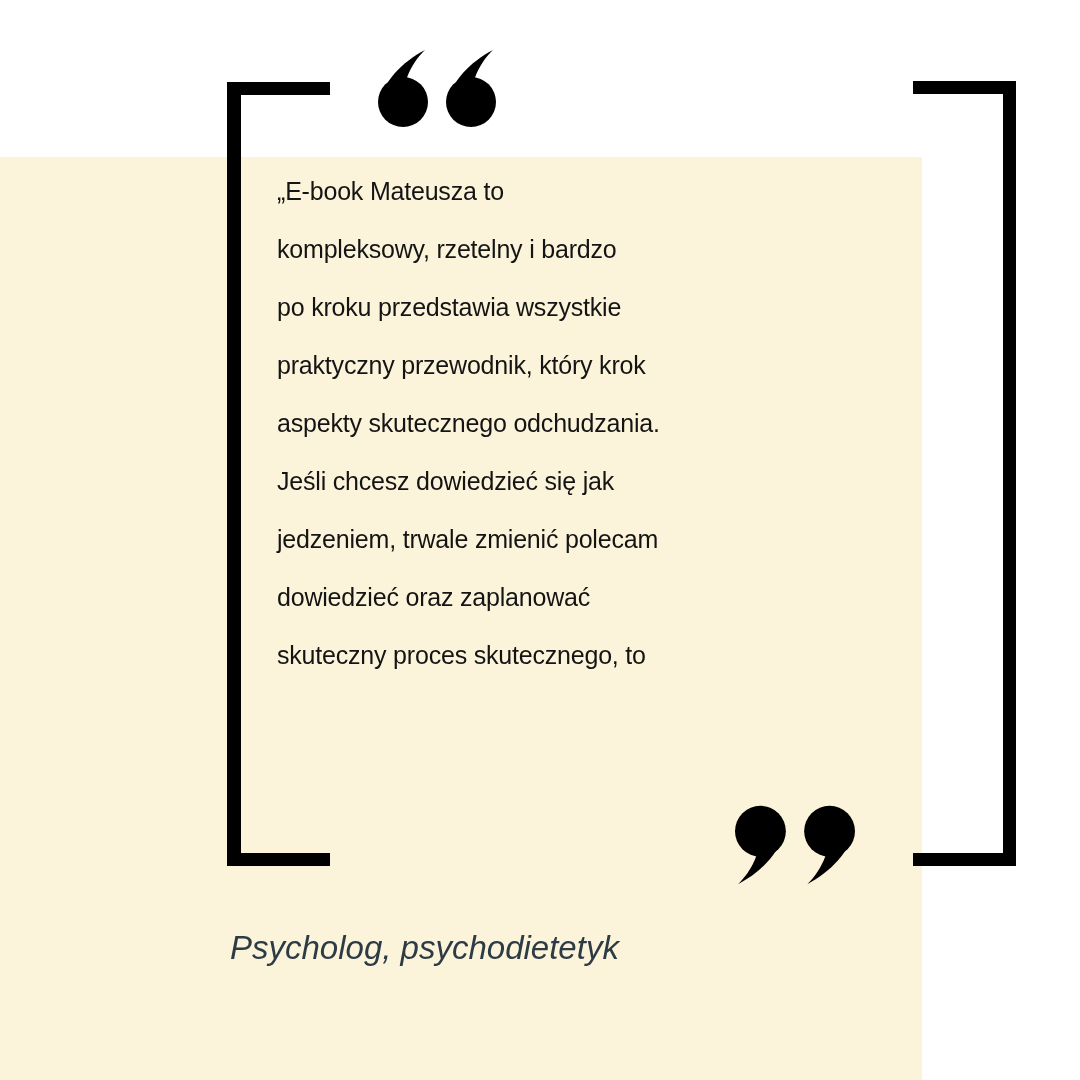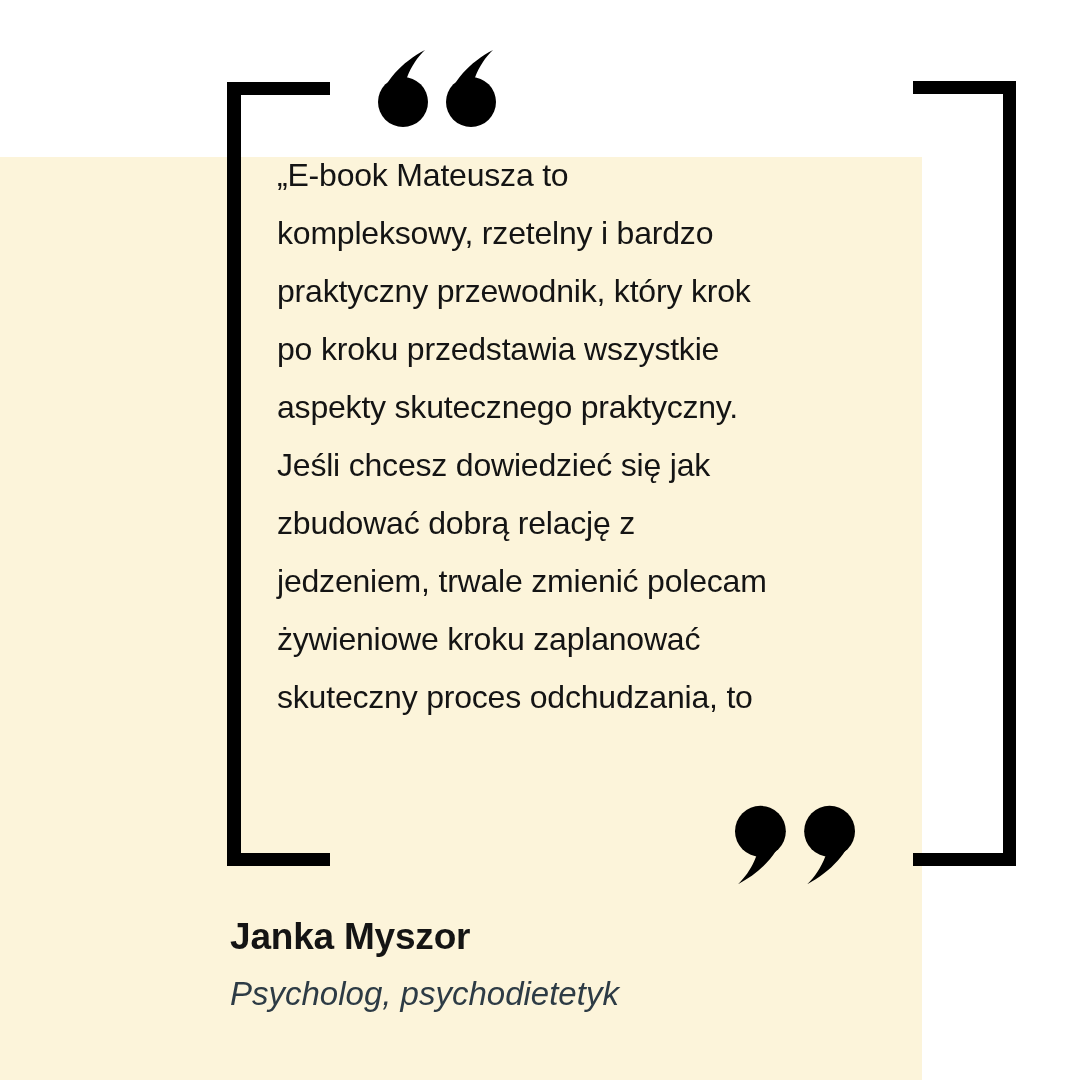--- a/index.html
+++ b/index.html
@@ -31,24 +31,24 @@
   .bracket-right .v      { left: 1003px; top: 81px;  width: 13px;  height: 785px; }
   .bracket-right .top    { left: 913px;  top: 81px;  width: 103px; height: 13px; }
   .bracket-right .bottom { left: 913px;  top: 853px; width: 103px; height: 13px; }
 
   .quote-mark { position: absolute; fill: var(--ink, #000000); }
   .quote-open  { left: 378px; top: 50px;  width: 118px; height: 78px; }
   .quote-close { left: 735px; top: 802px; width: 120px; height: 85px; transform: rotate(180deg); }
 
   .quote-text {
     position: absolute;
-    left: 277px; top: 146px;
+    left: 277px; top: 162px;
     width: 760px;
     color: var(--text, #141414);
-    font-size: 32px;
+    font-size: 25px;
     line-height: 58px;
     letter-spacing: -0.2px;
   }
   .quote-line { white-space: nowrap; }
 
   .attribution { position: absolute; left: 230px; top: 914px; }
   .author-name {
     color: var(--text, #141414);
     font-weight: bold;
     font-size: 37px;
@@ -102,28 +102,26 @@
     </g>
     <g transform="translate(68,0)">
       <circle cx="25" cy="52" r="25"></circle>
       <path d="M47 0 C24 12 5 32 2 52 L25 60 C22 38 32 14 47 0 Z"></path>
     </g>
   </svg>
 
   <div class="quote-text">
     <div class="quote-line">„E-book Mateusza to</div>
     <div class="quote-line">kompleksowy, rzetelny i bardzo</div>
+    <div class="quote-line">po kroku przedstawia wszystkie</div>
     <div class="quote-line">praktyczny przewodnik, który krok</div>
-    <div class="quote-line">po kroku przedstawia wszystkie</div>
-    <div class="quote-line">aspekty skutecznego praktyczny.</div>
+    <div class="quote-line">aspekty skutecznego odchudzania.</div>
     <div class="quote-line">Jeśli chcesz dowiedzieć się jak</div>
-    <div class="quote-line">zbudować dobrą relację z</div>
     <div class="quote-line">jedzeniem, trwale zmienić polecam</div>
-    <div class="quote-line">żywieniowe kroku zaplanować</div>
-    <div class="quote-line">skuteczny proces odchudzania, to</div>
+    <div class="quote-line">dowiedzieć oraz zaplanować</div>
+    <div class="quote-line">skuteczny proces skutecznego, to</div>
   </div>
 
   <div class="attribution">
-    <div class="author-name">Janka Myszor</div>
     <div class="author-role">Psycholog, psychodietetyk</div>
   </div>
 
 </div>
 
 </body></html>

